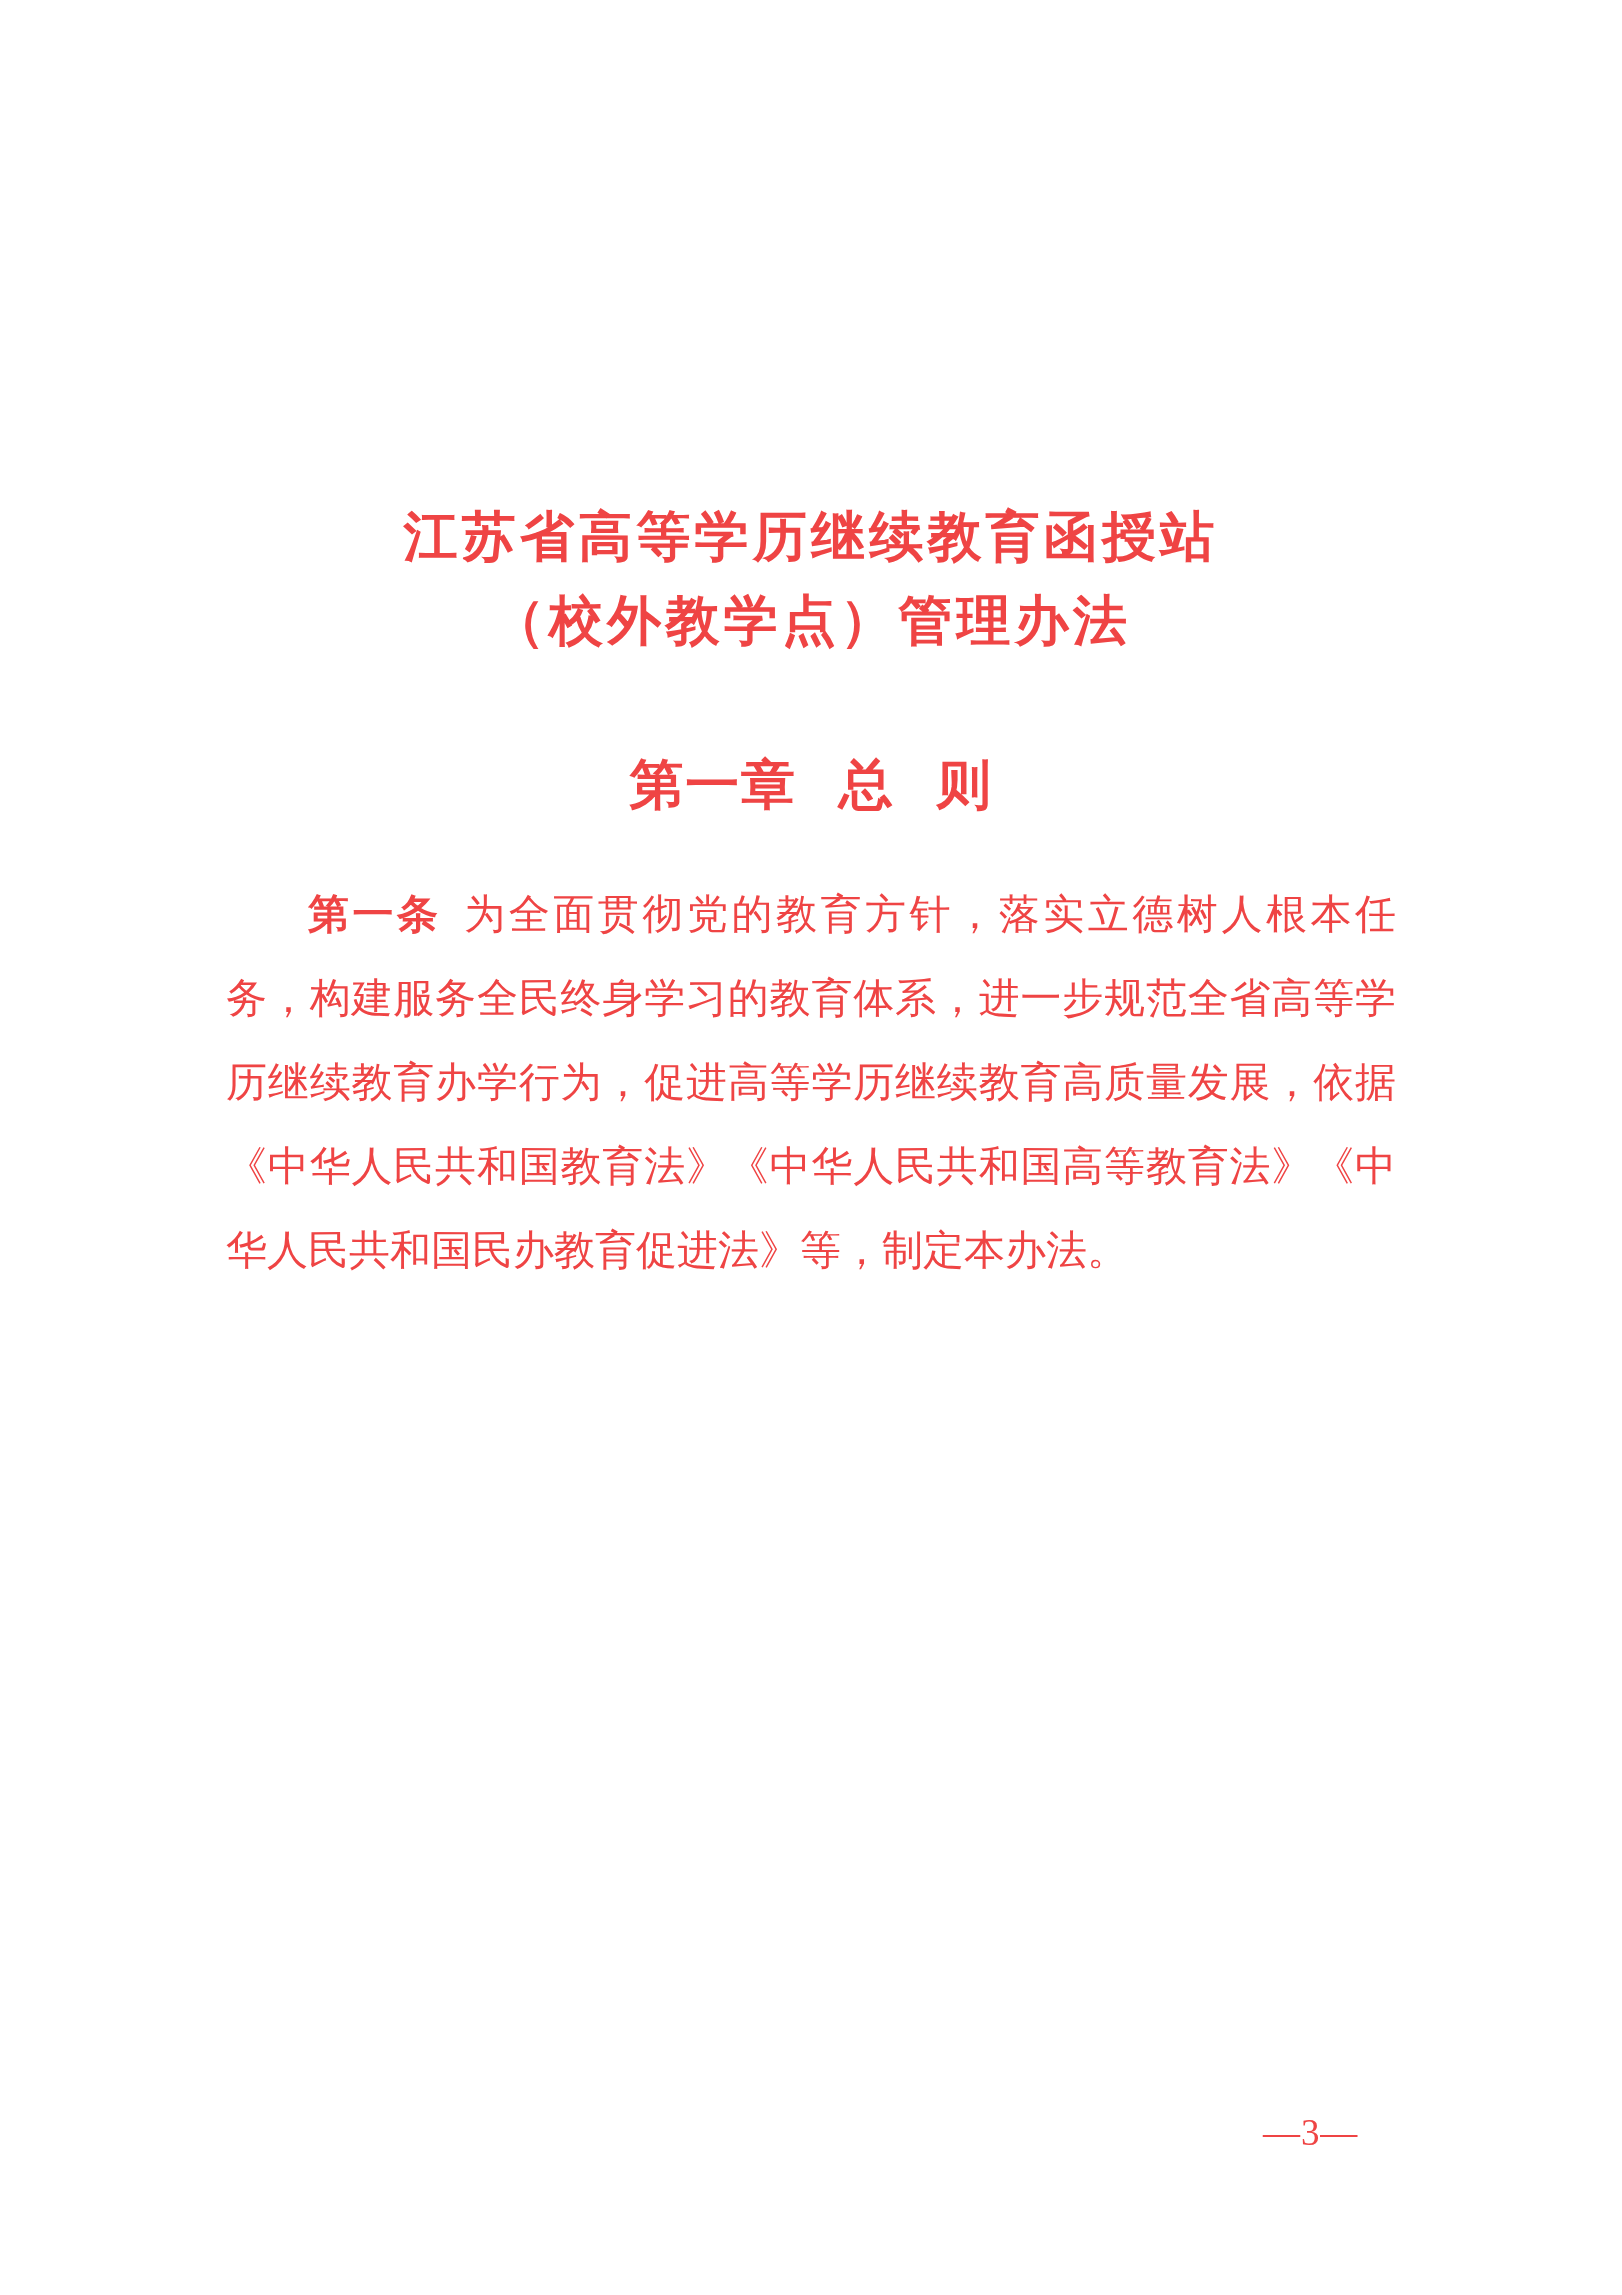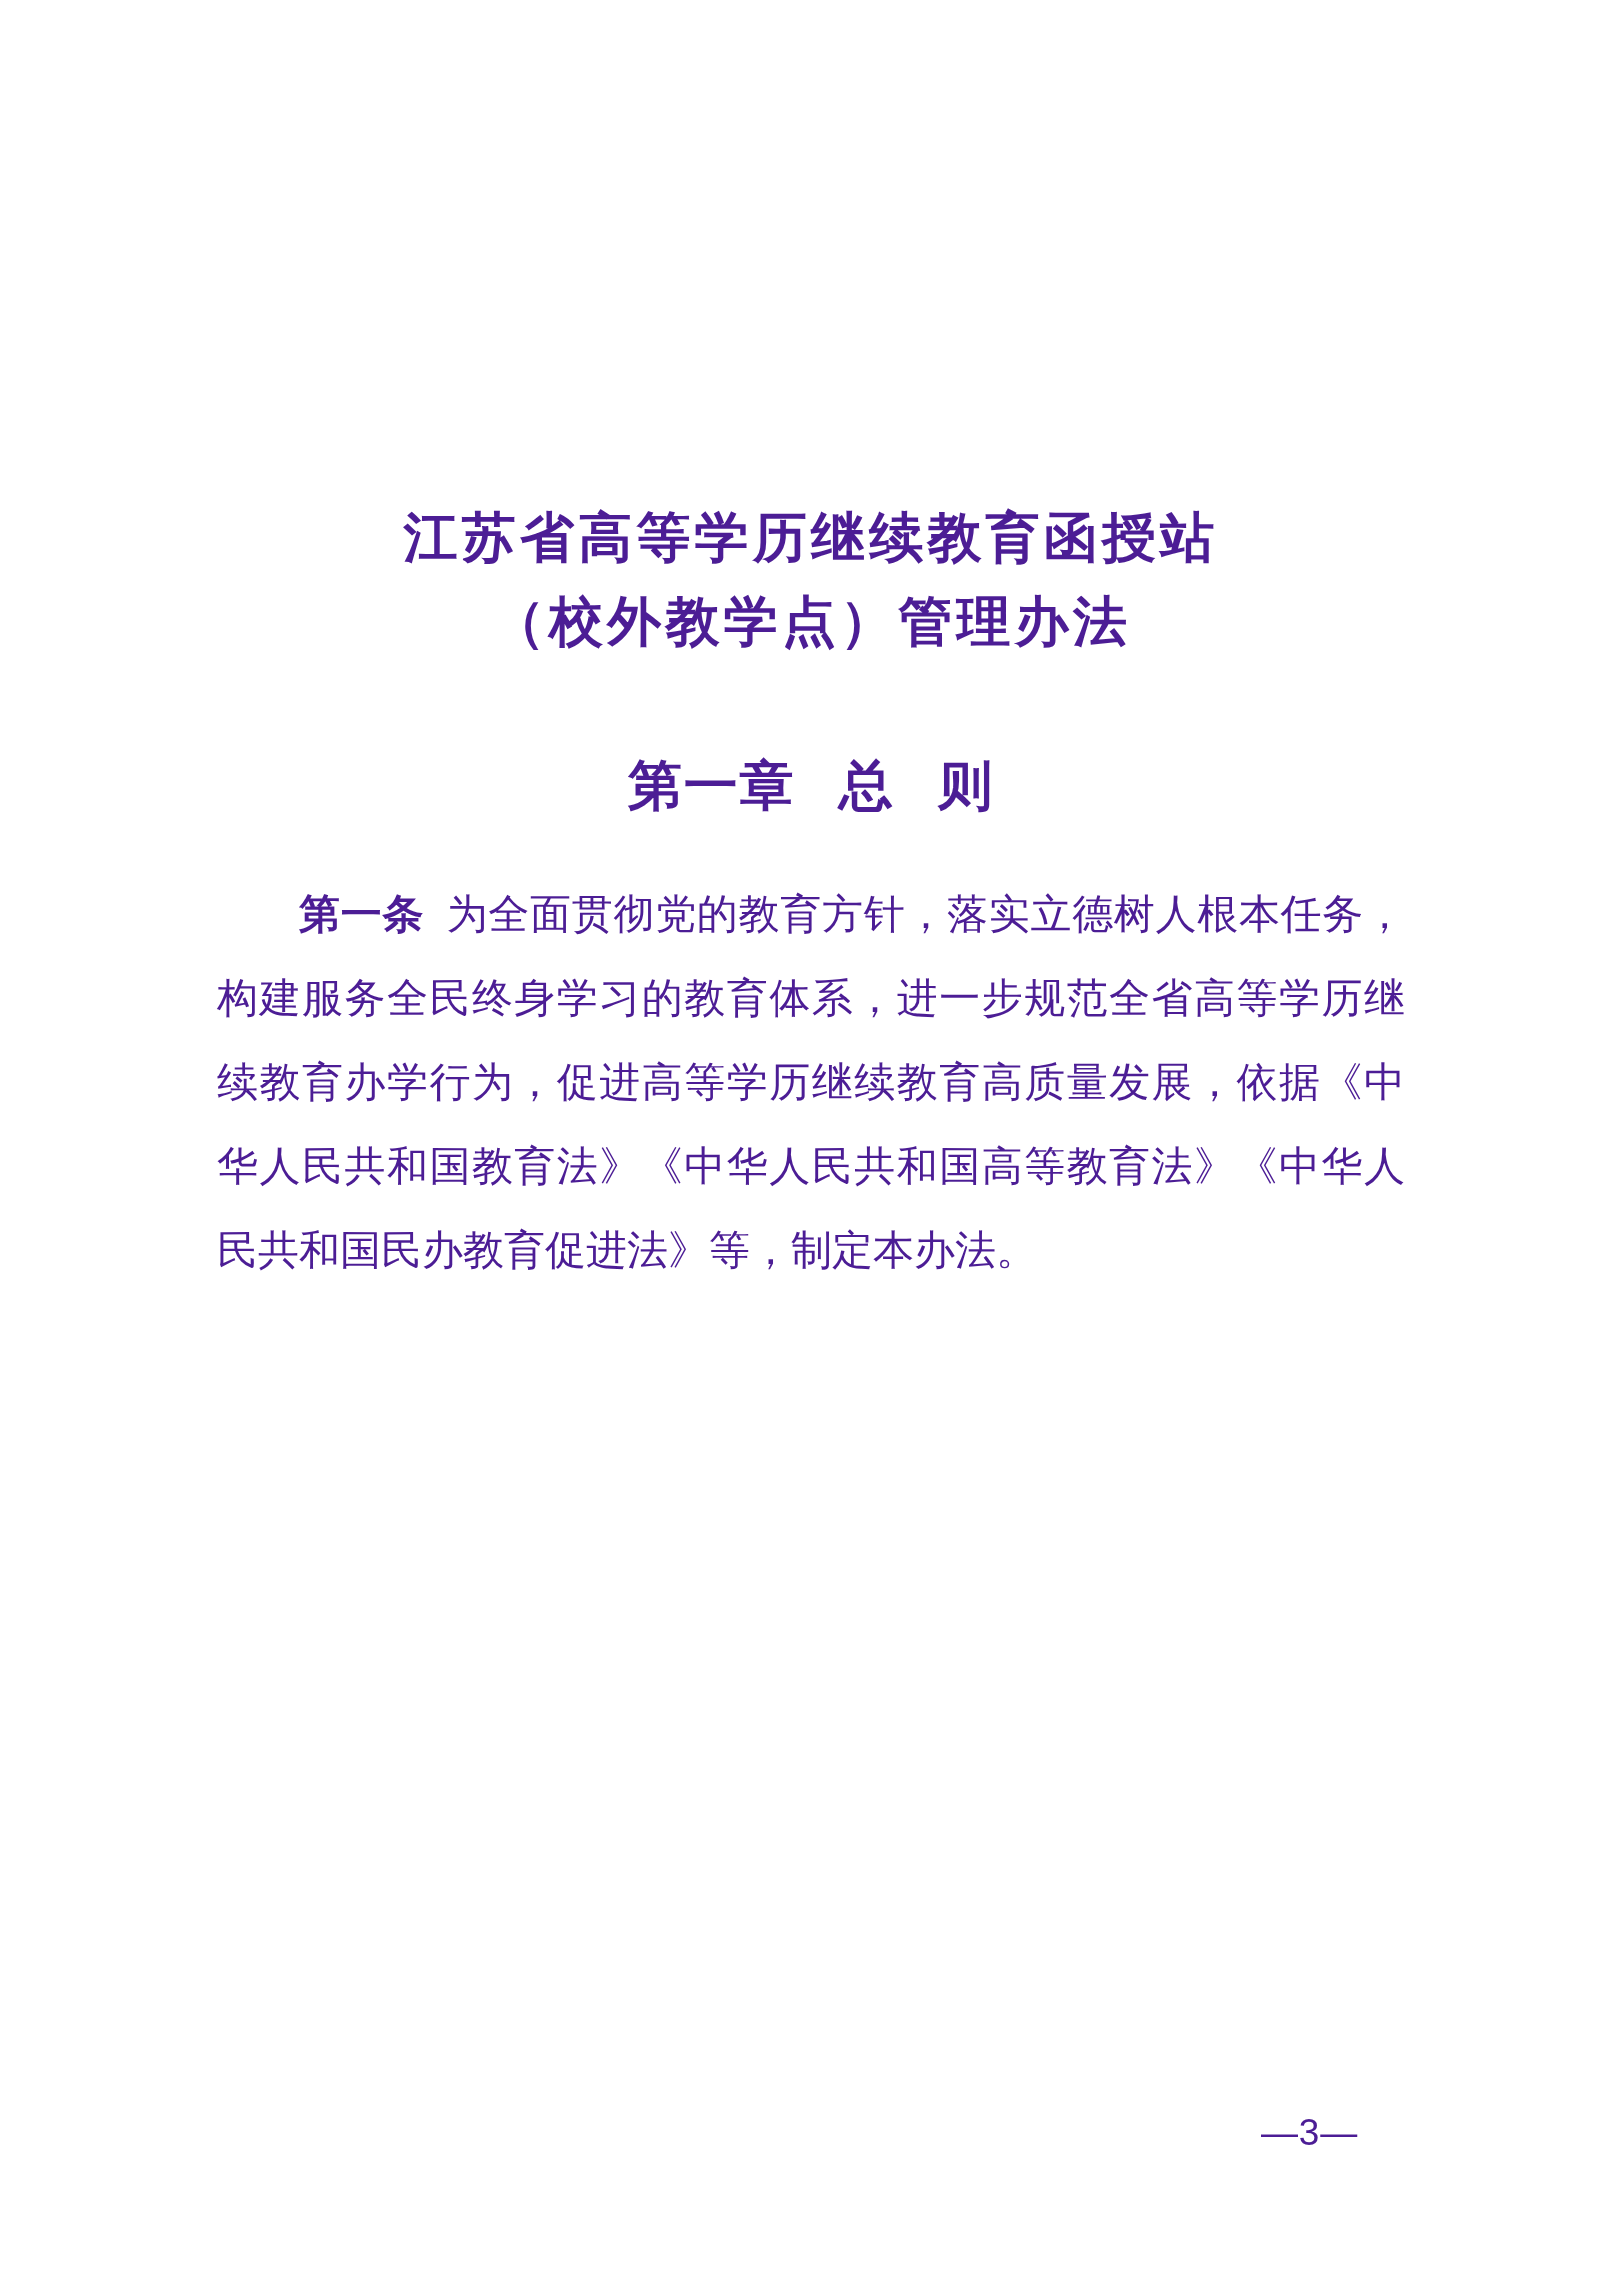--- a/index.html
+++ b/index.html
@@ -6,22 +6,22 @@
     margin: 0;
     padding: 0;
     background: #e8e8e8;
   }
   .page {
     position: relative;
     width: 1622px;
     height: 2295px;
     margin: 0 auto;
     background: #ffffff;
-    color: #4c1d95;
-    font-family: Liberation Sans, sans-serif;
+    color: #ef4444;
+    font-family: Liberation Serif, serif;
     overflow: hidden;
   }
   .doc-title {
     padding-top: 459px;
     text-align: center;
     font-weight: bold;
     font-size: 54px;
     line-height: 84px;
     letter-spacing: 4.2px;
   }
@@ -38,21 +38,21 @@
     word-spacing: 0.5em;
   }
   .body-text {
     margin: 0 210px;
     font-size: 41px;
     line-height: 84px;
     text-align: justify;
     letter-spacing: 0;
   }
   .body-text p {
-    margin: 7px;
+    margin: 16px;
     text-indent: 2em;
   }
   .article-label {
     font-weight: bold;
     margin-right: 0.55em;
   }
   .page-number {
     position: absolute;
     top: 2109px;
     right: 264px;

